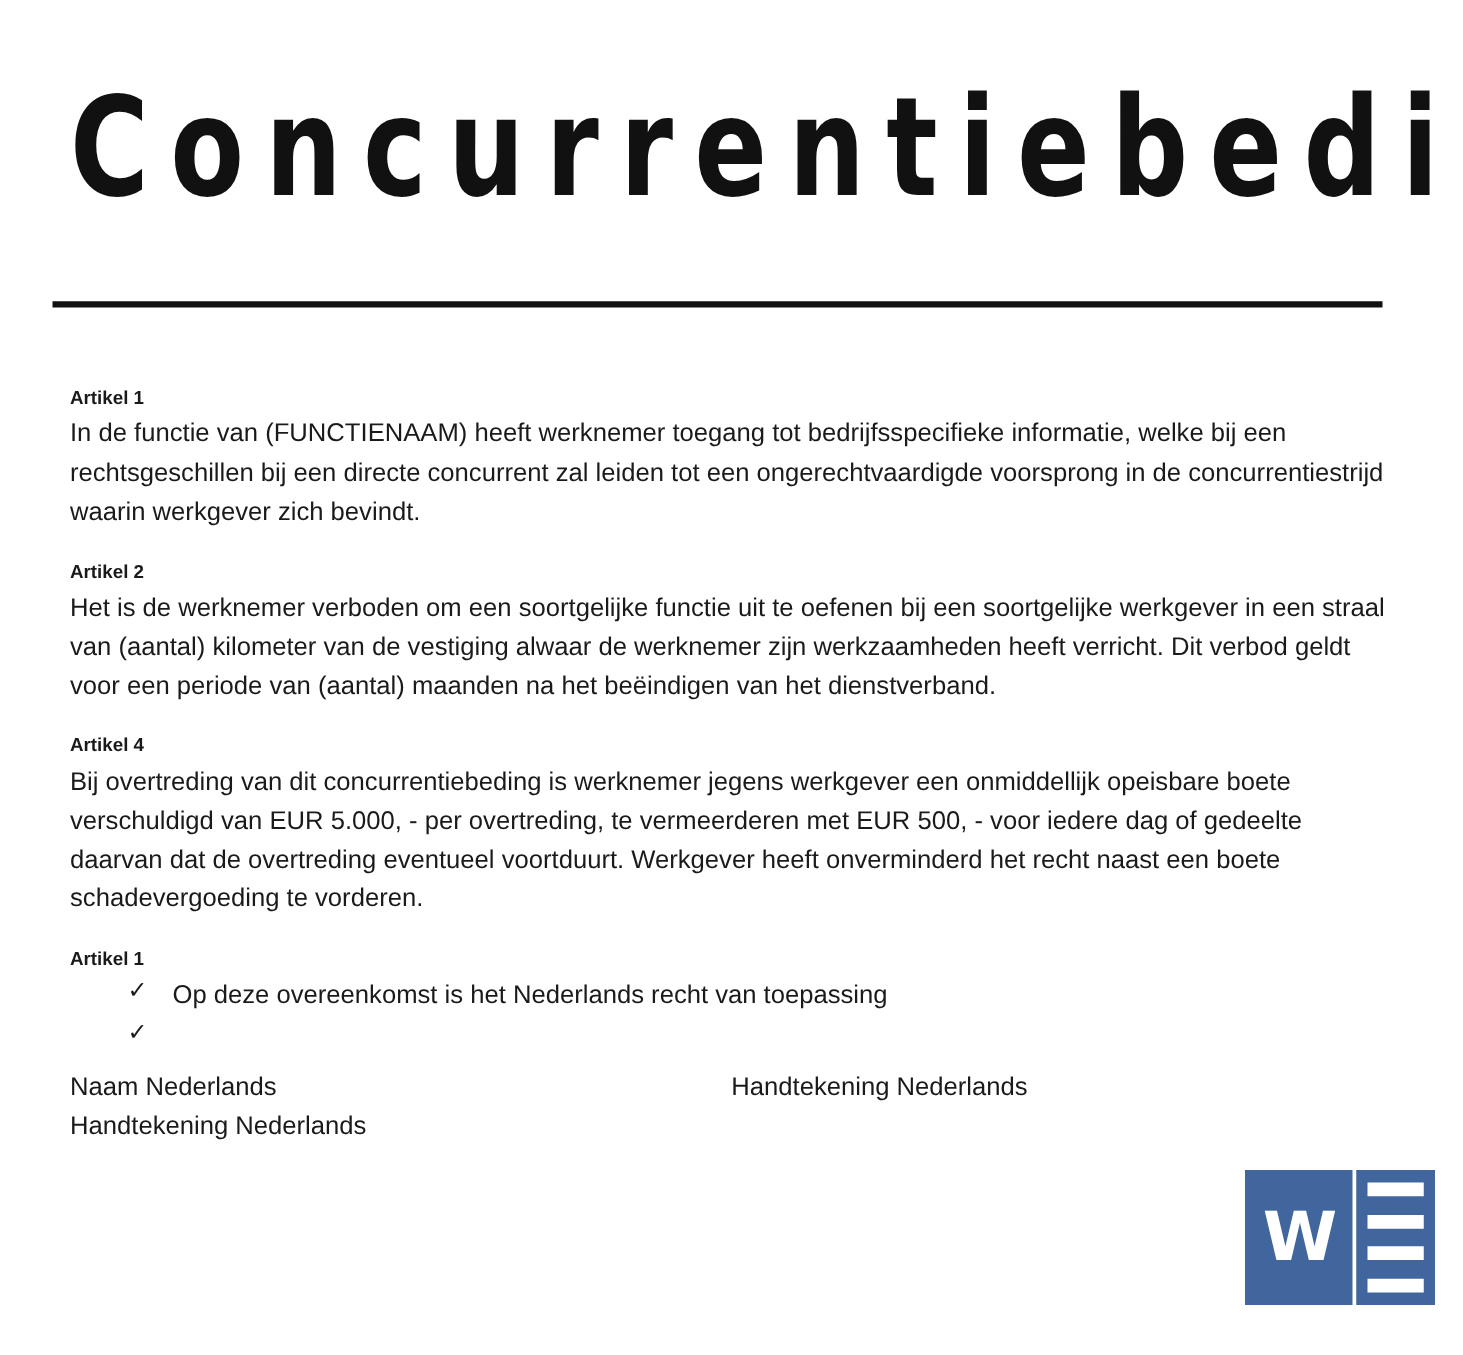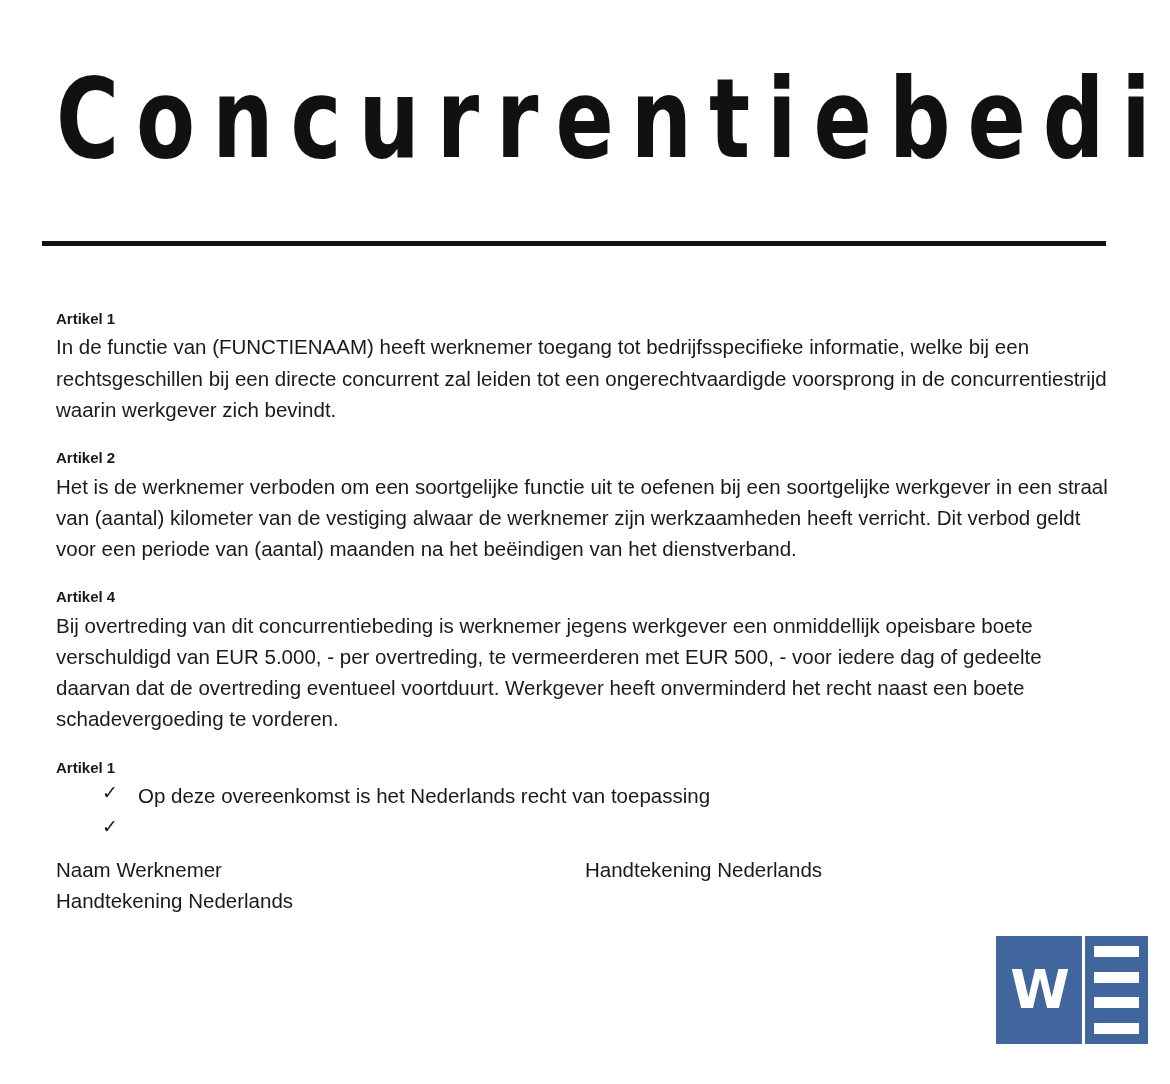--- a/index.html
+++ b/index.html
@@ -179,21 +179,21 @@
         </li>
         <li>
           <span class="check-mark">✓</span>
         </li>
       </ul>
     </div>
 
 
     <div class="sig-block">
       <div class="sig-col">
-        <p>Naam Werknemer</p>
+        <p>Naam Nederlands</p>
         <p>Handtekening Nederlands</p>
 
       </div>
       <div class="sig-col">
         <p>Handtekening Nederlands</p>
 
       </div>
     </div>
 
   </div>

